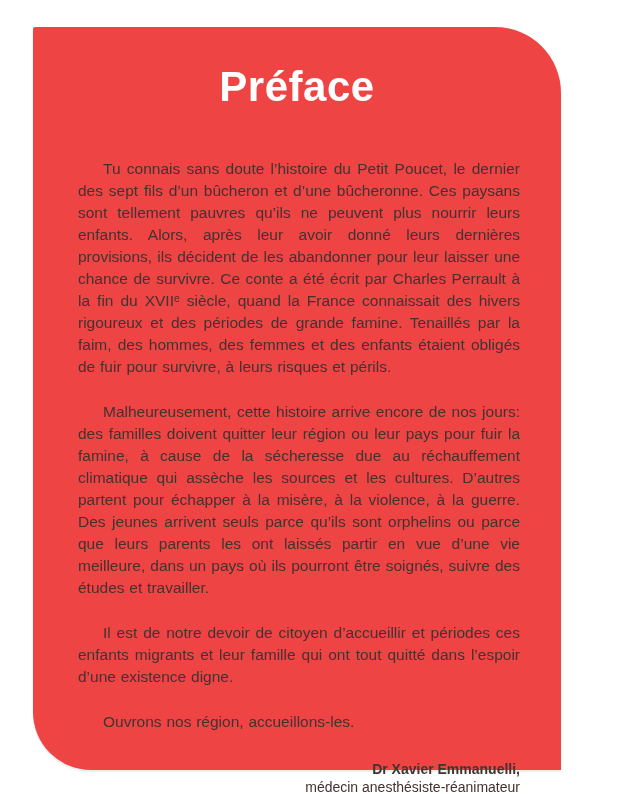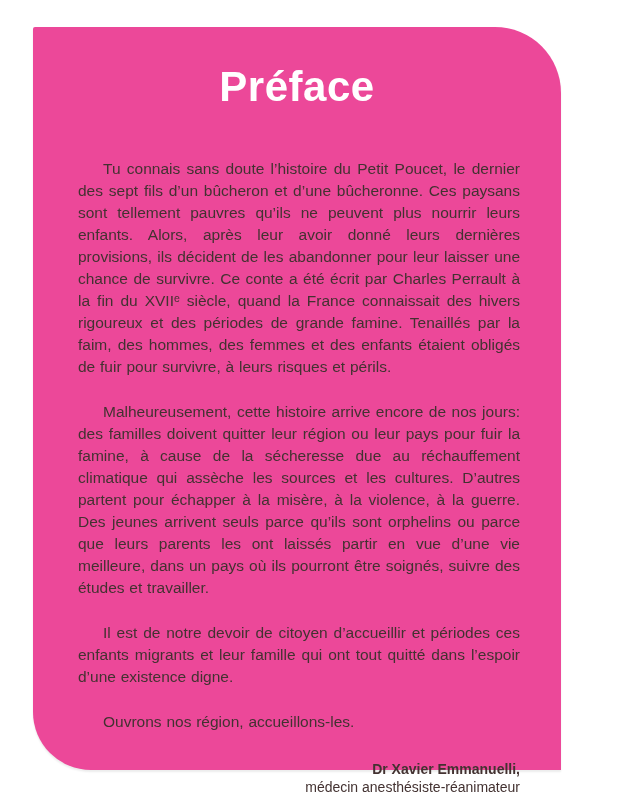--- a/index.html
+++ b/index.html
@@ -14,21 +14,21 @@
     background: #ffffff;
     font-family: "Liberation Sans", "DejaVu Sans", sans-serif;
     overflow: hidden;
   }
   .preface-card {
     position: absolute;
     left: 33px;
     top: 27px;
     width: 528px;
     height: 743px;
-    background: #ec4899;
+    background: #ef4444;
     border-radius: 2px 66px 0 58px;
     box-shadow: 0 2px 2px rgba(0,0,0,0.08);
     box-sizing: border-box;
   }
   .card-title {
     margin: 0;
     padding-top: 37px;
     text-align: center;
     font-size: 42px;
     line-height: 45px;

